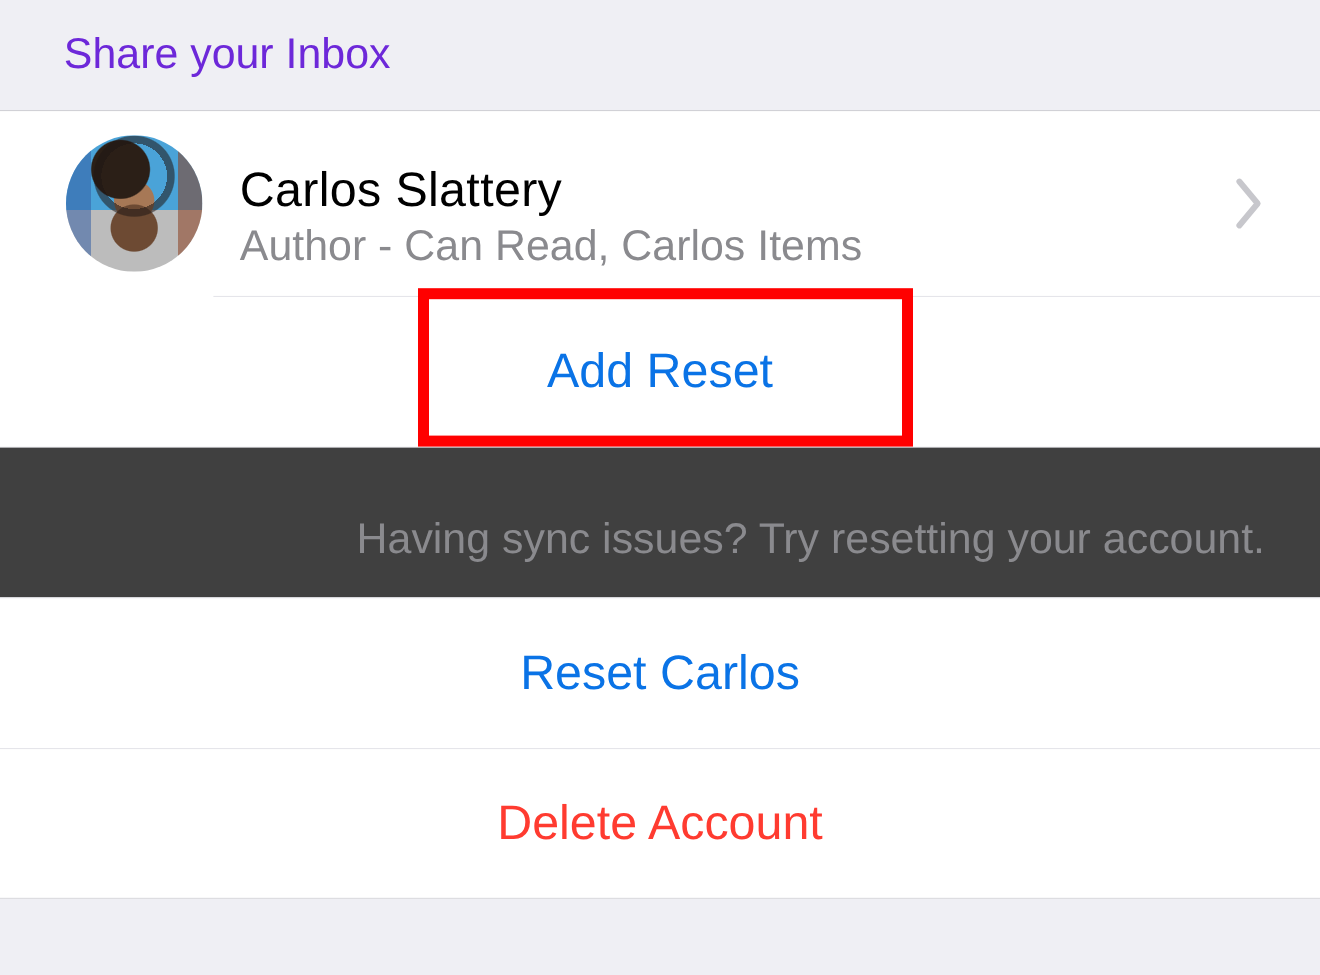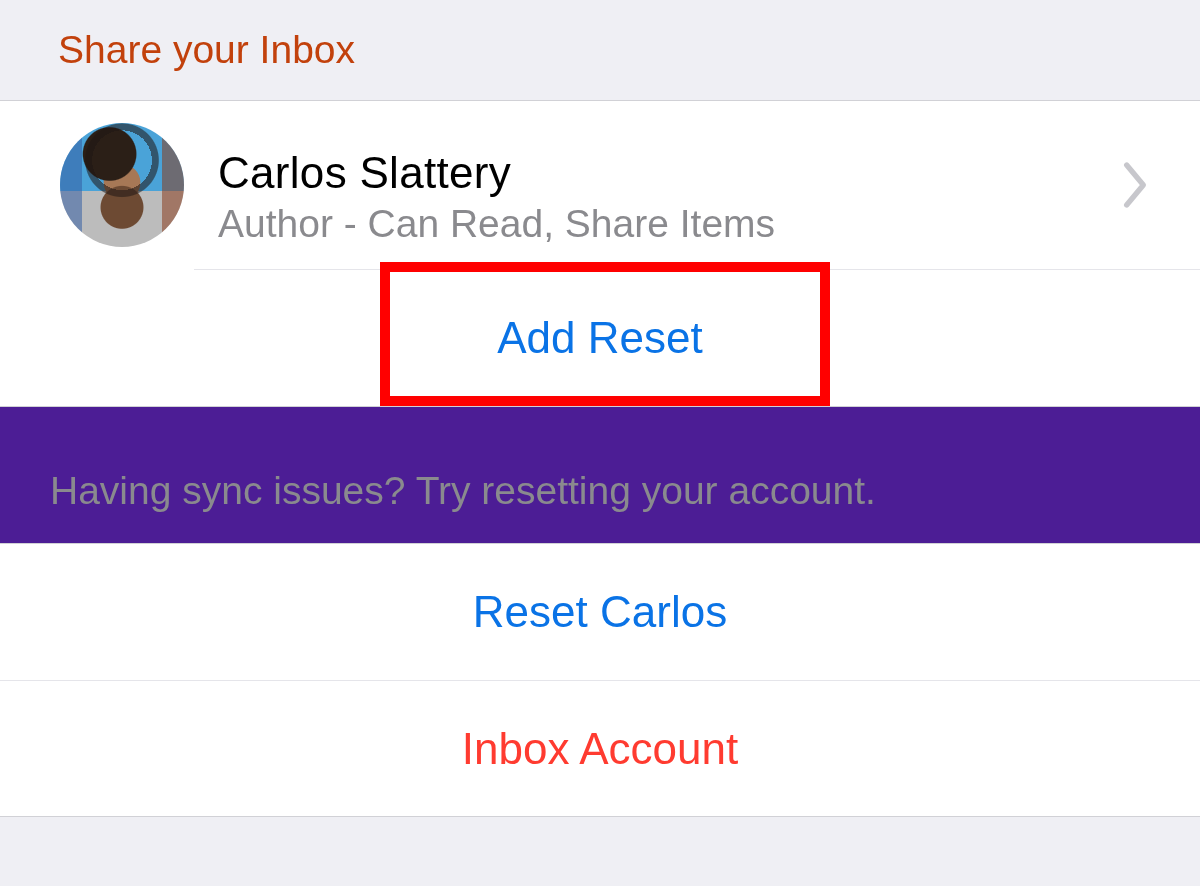--- a/index.html
+++ b/index.html
@@ -6,21 +6,21 @@
     body {
       font-family: -apple-system, BlinkMacSystemFont, "Segoe UI", Helvetica, Arial, sans-serif;
       background: #efeff4;
       width: 1200px;
       height: 886px;
       overflow: hidden;
     }
     .section-header {
       padding: 28px 50px 28px 58px;
       font-size: 39px;
-      color: #c2410c;
+      color: #6d28d9;
       background: #efeff4;
       font-weight: 400;
     }
     .section {
       background: #ffffff;
       border-top: 1px solid #d1d1d6;
       border-bottom: 1px solid #d1d1d6;
     }
     .person-row {
       display: flex;
@@ -95,35 +95,35 @@
     .link-red  { color: #ff3b30; }
     .highlight-box {
       position: absolute;
       border: 10px solid #ff0000;
       pointer-events: none;
     }
     .footer-header {
       padding: 62px 50px 30px 50px;
       font-size: 39px;
       color: #8a8a8e;
-      text-align: left;
-      background: #4c1d95;
+      text-align: right;
+      background: #404040;
     }
   </style>
 </head>
 <body>
 
 <div class="section-header">Share your Inbox</div>
 
 <div class="section">
   <div class="person-row">
     <div class="avatar"></div>
     <div class="person-text">
       <div class="person-name">Carlos Slattery</div>
-      <div class="person-role">Author - Can Read, Share Items</div>
+      <div class="person-role">Author - Can Read, Carlos Items</div>
     </div>
     <div class="chevron">
       <svg viewBox="0 0 18 30" fill="none" stroke="currentColor" stroke-width="3.2" stroke-linecap="round" stroke-linejoin="round">
         <polyline points="4,3 14,15 4,27"></polyline>
       </svg>
     </div>
   </div>
 
   <div class="divider"></div>
 
@@ -133,15 +133,15 @@
   </div>
 </div>
 
 <div class="footer-header">Having sync issues? Try resetting your account.</div>
 
 <div class="section">
   <div class="action-row link-blue">
     <span>Reset Carlos</span>
   </div>
   <div class="action-row link-red row-separator">
-    <span>Inbox Account</span>
+    <span>Delete Account</span>
   </div>
 </div>
 
 </body></html>

